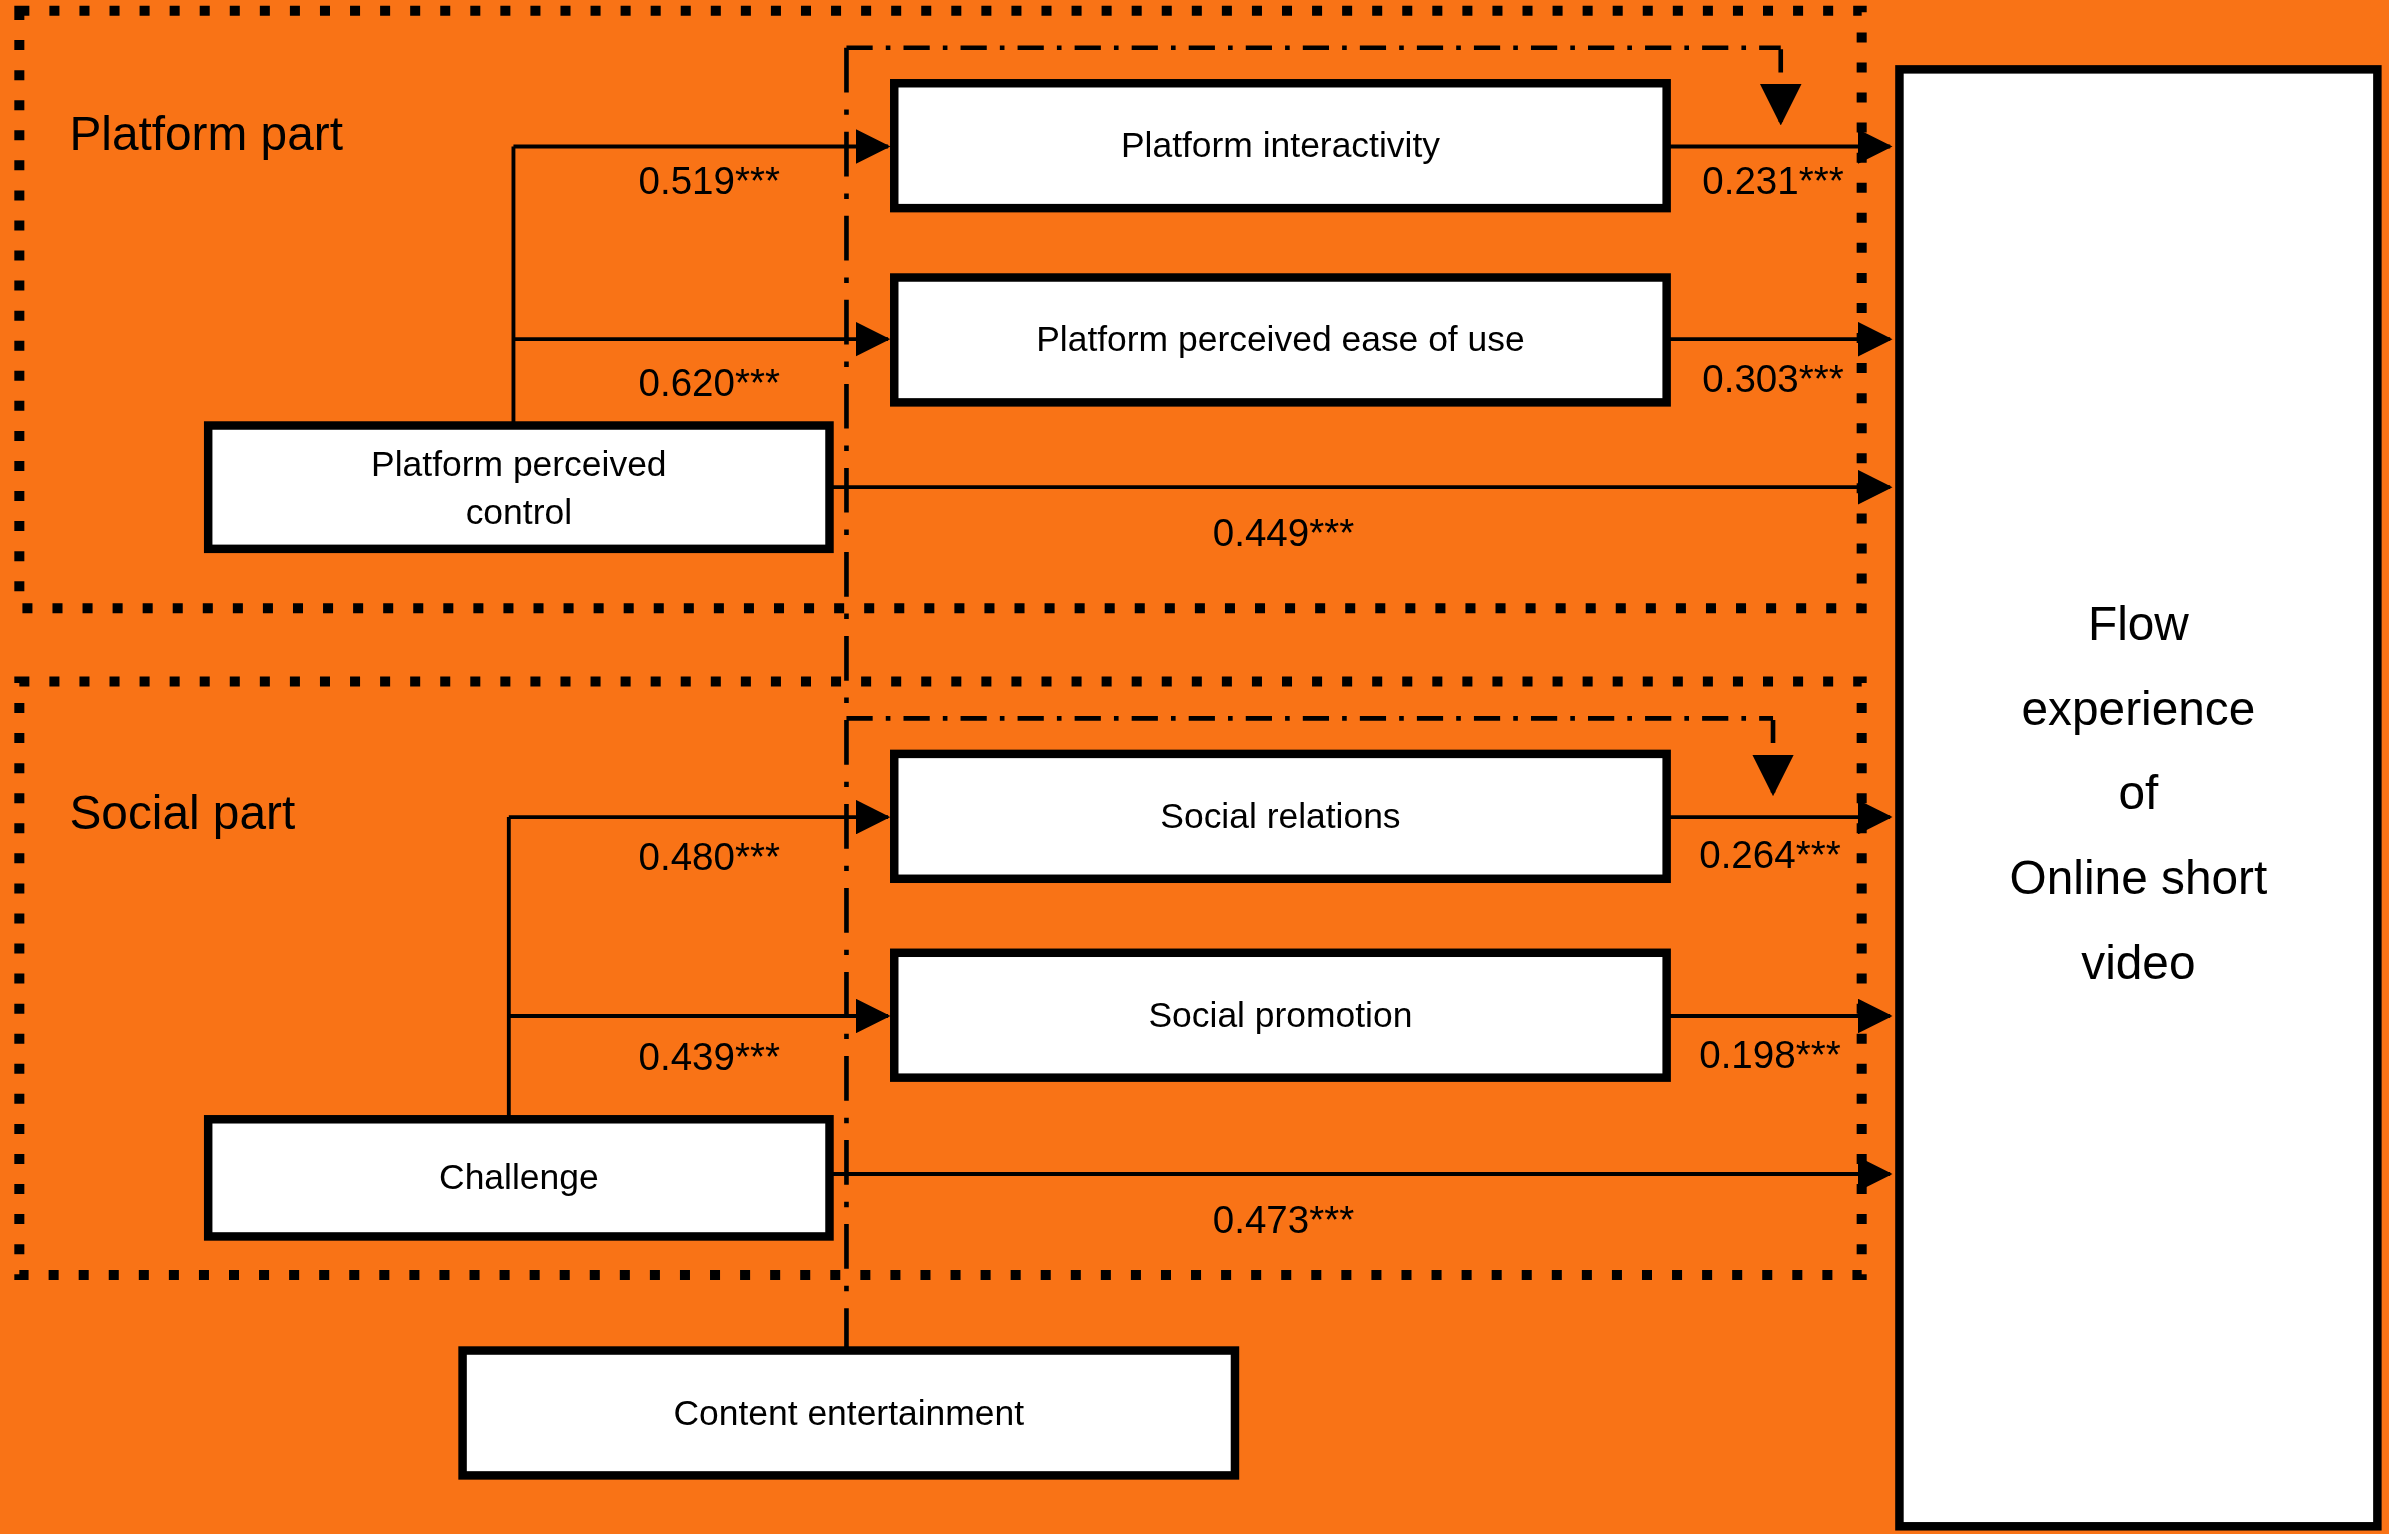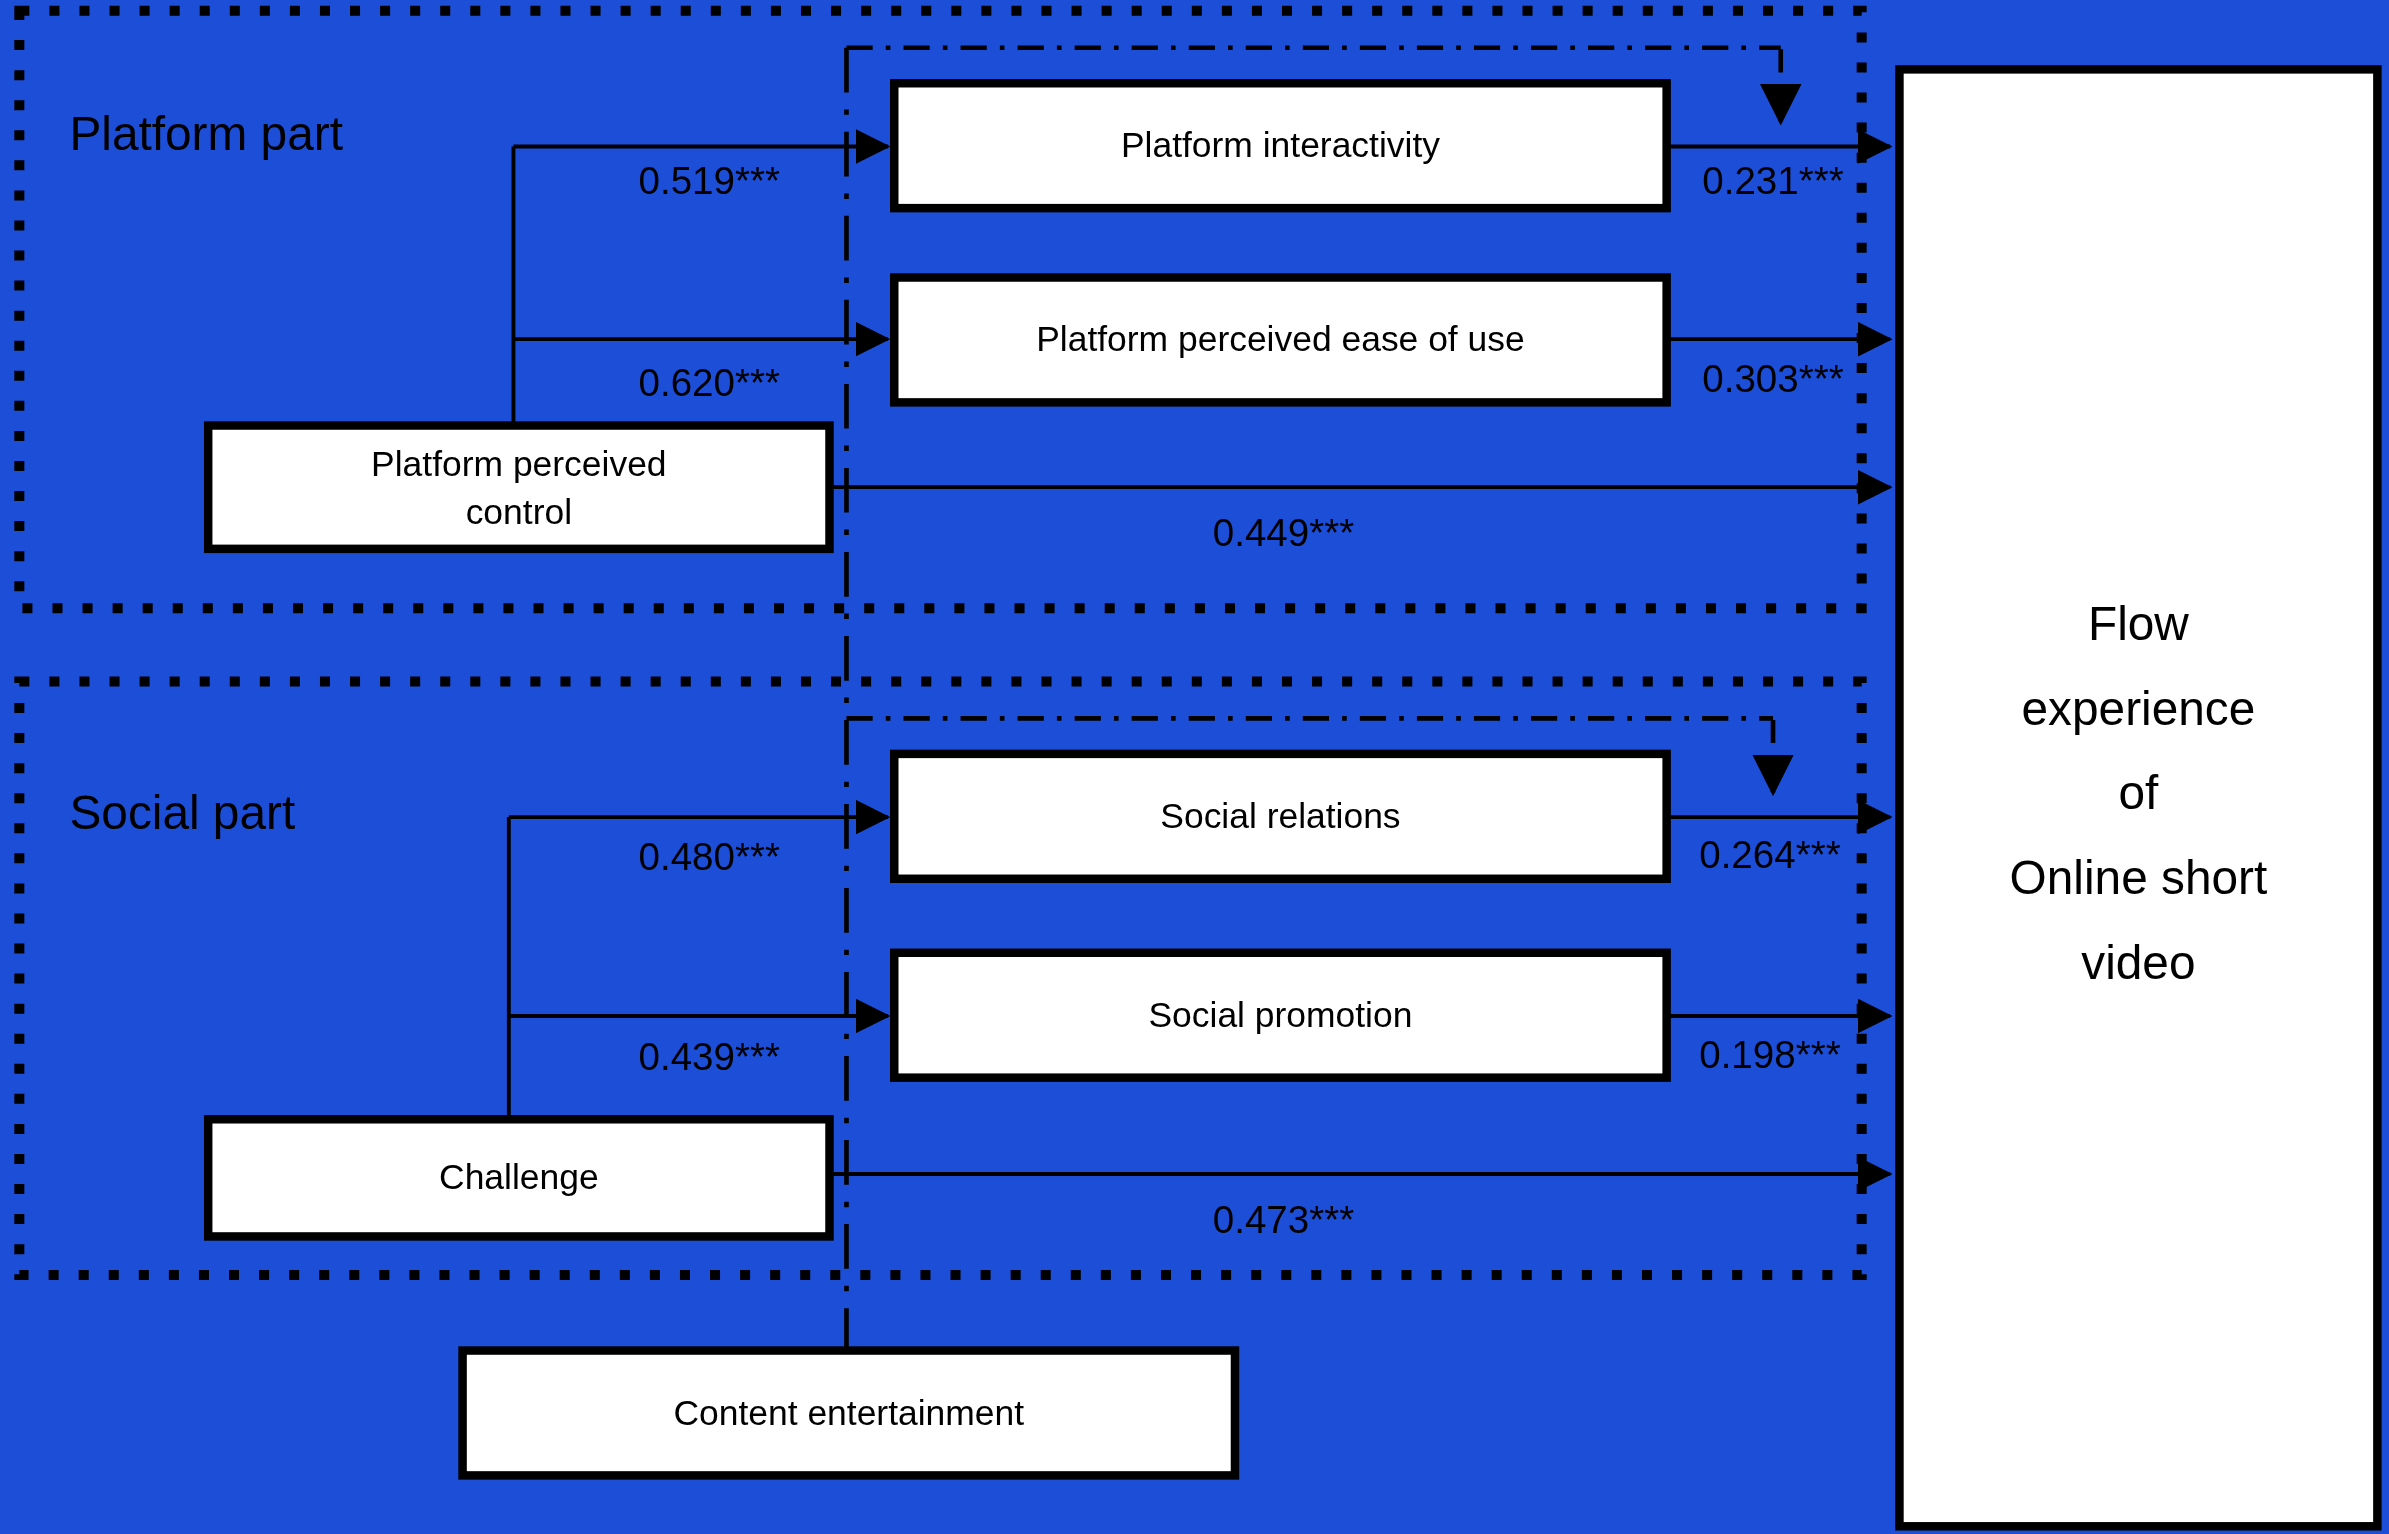--- a/index.html
+++ b/index.html
@@ -8,21 +8,21 @@
     padding: 0;
     background: #ffffff;
   }
   body {
     font-family: "Liberation Sans", sans-serif;
   }
   #diagram-root {
     position: relative;
     width: 2389px;
     height: 1534px;
-    background: #1d4ed8;
+    background: #f97316;
     overflow: hidden;
   }
   svg.layer {
     position: absolute;
     top: 0;
     left: 0;
     width: 2389px;
     height: 1534px;
   }
   .box-label {

